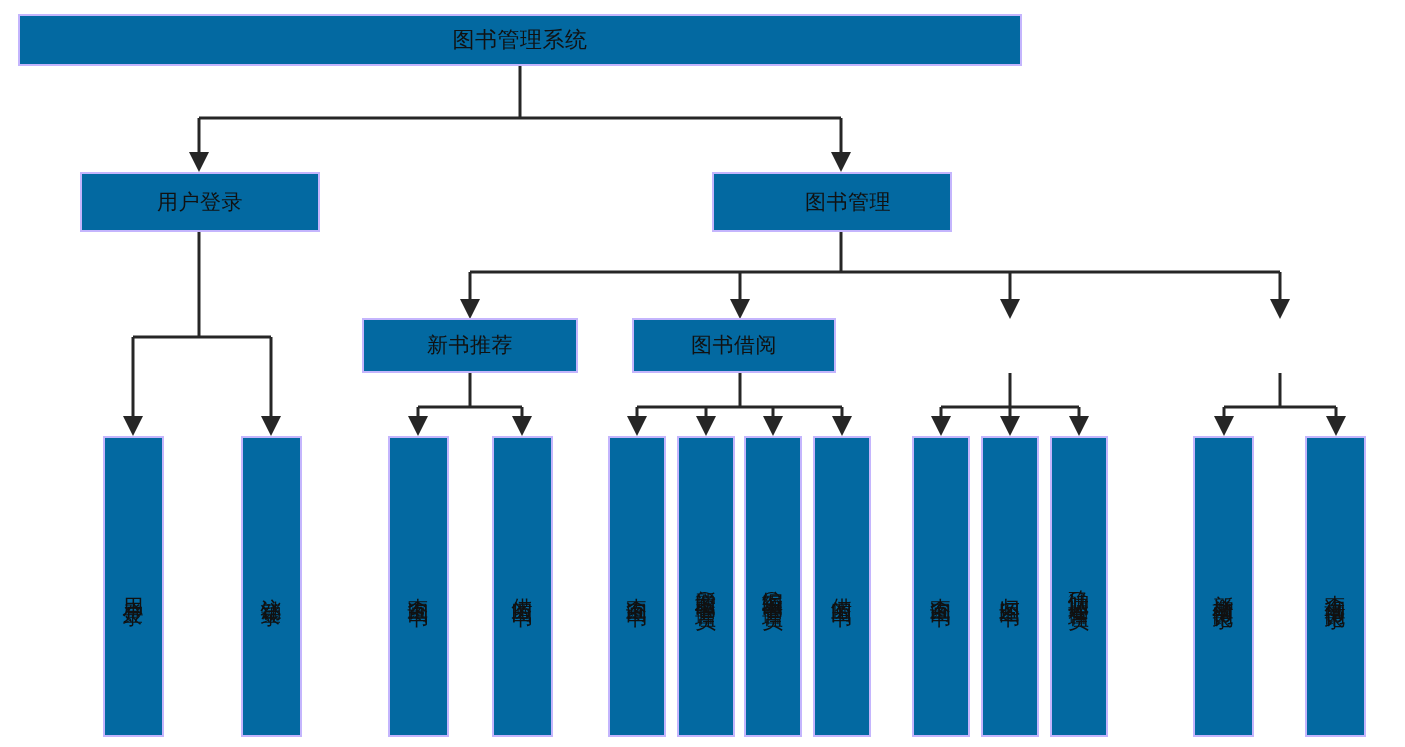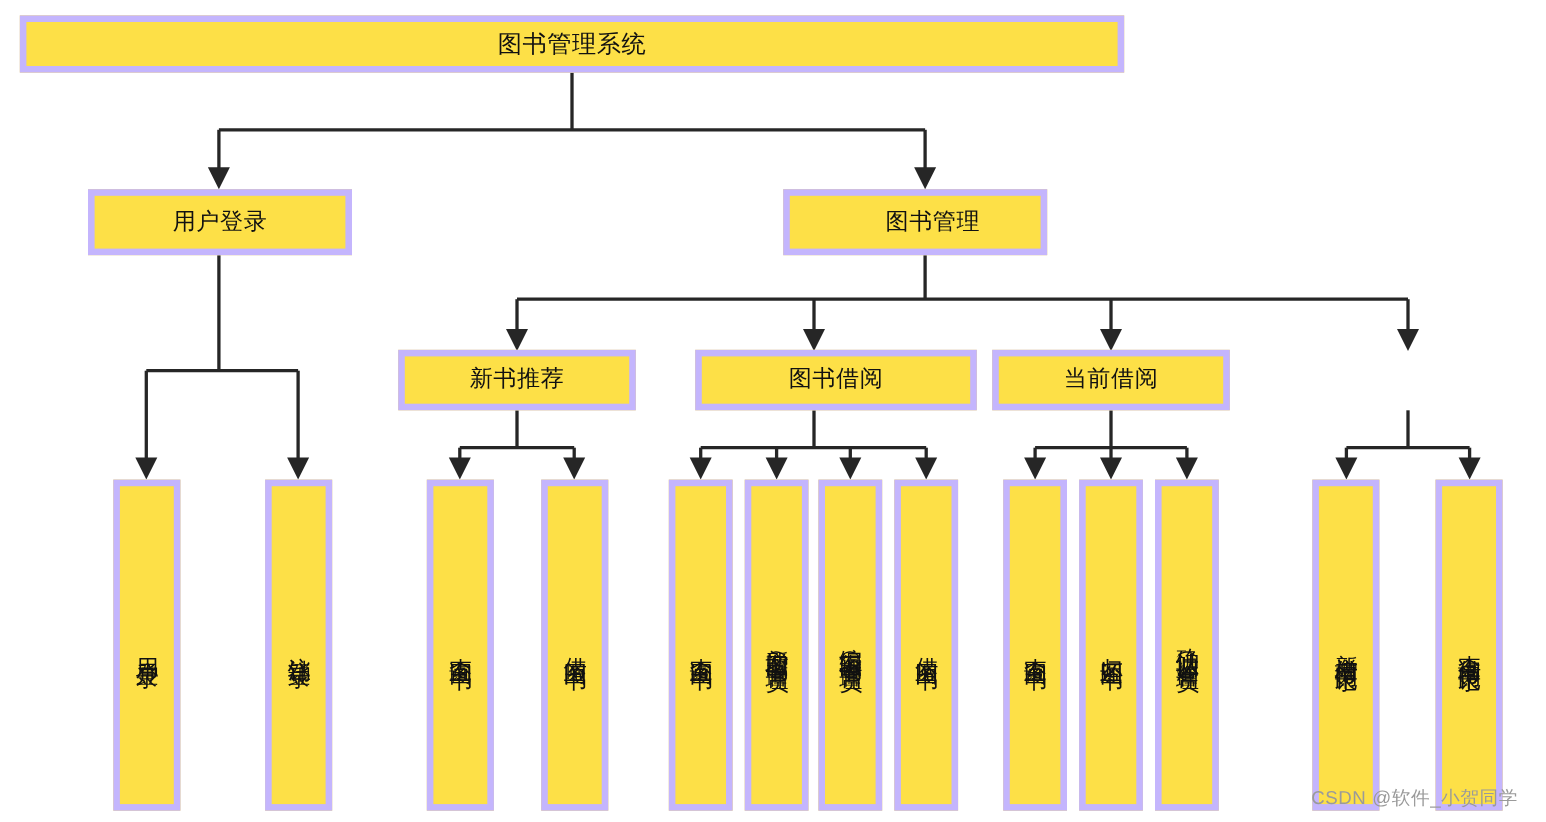--- a/index.html
+++ b/index.html
@@ -21,22 +21,22 @@
     position: absolute;
     left: 0;
     top: 0;
     width: 1405px;
     height: 747px;
     pointer-events: none;
   }
   .node {
     position: absolute;
     box-sizing: border-box;
-    border: 6px solid #c4b5fd;
-    background: #fde047;
+    border: 2px solid #c4b5fd;
+    background: #0369a1;
     display: flex;
     align-items: center;
     justify-content: center;
     color: #111111;
   }
   .node-label {
     display: block;
     text-align: center;
     line-height: 1.18;
   }
@@ -164,25 +164,22 @@
   <div class="node horiz" style="left:80px; top:172px; width:240px; height:60px;">
     <span class="node-label">用户登录</span>
   </div>
   <div class="node horiz" style="left:712px; top:172px; width:240px; height:60px;padding-left:32px;">
     <span class="node-label">图书管理</span>
   </div>
 
   <div class="node horiz" style="left:362px; top:318px; width:216px; height:55px;">
     <span class="node-label">新书推荐</span>
   </div>
-  <div class="node horiz" style="left:632px; top:318px; width:256px; height:55px;">
+  <div class="node horiz" style="left:632px; top:318px; width:204px; height:55px;">
     <span class="node-label">图书借阅</span>
-  </div>
-  <div class="node horiz" style="left:902px; top:318px; width:216px; height:55px;">
-    <span class="node-label">当前借阅</span>
   </div>
 
   <div class="node vert" style="left:103px; top:436px; width:61px; height:301px;">
     <span class="node-label">用户登录</span>
   </div>
   <div class="node vert" style="left:241px; top:436px; width:61px; height:301px;">
     <span class="node-label">注销登录</span>
   </div>
 
   <div class="node vert" style="left:388px; top:436px; width:61px; height:301px;">
@@ -215,15 +212,14 @@
     <span class="node-label">确认归还（管理员）</span>
   </div>
 
   <div class="node vert" style="left:1193px; top:436px; width:61px; height:301px;">
     <span class="node-label">新增借阅记录</span>
   </div>
   <div class="node vert" style="left:1305px; top:436px; width:61px; height:301px;">
     <span class="node-label">查询借阅记录</span>
   </div>
 
-  <div class="watermark" style="left:1192px; top:714px;">CSDN @软件_小贺同学</div>
 
 </div>
 
 </body></html>

